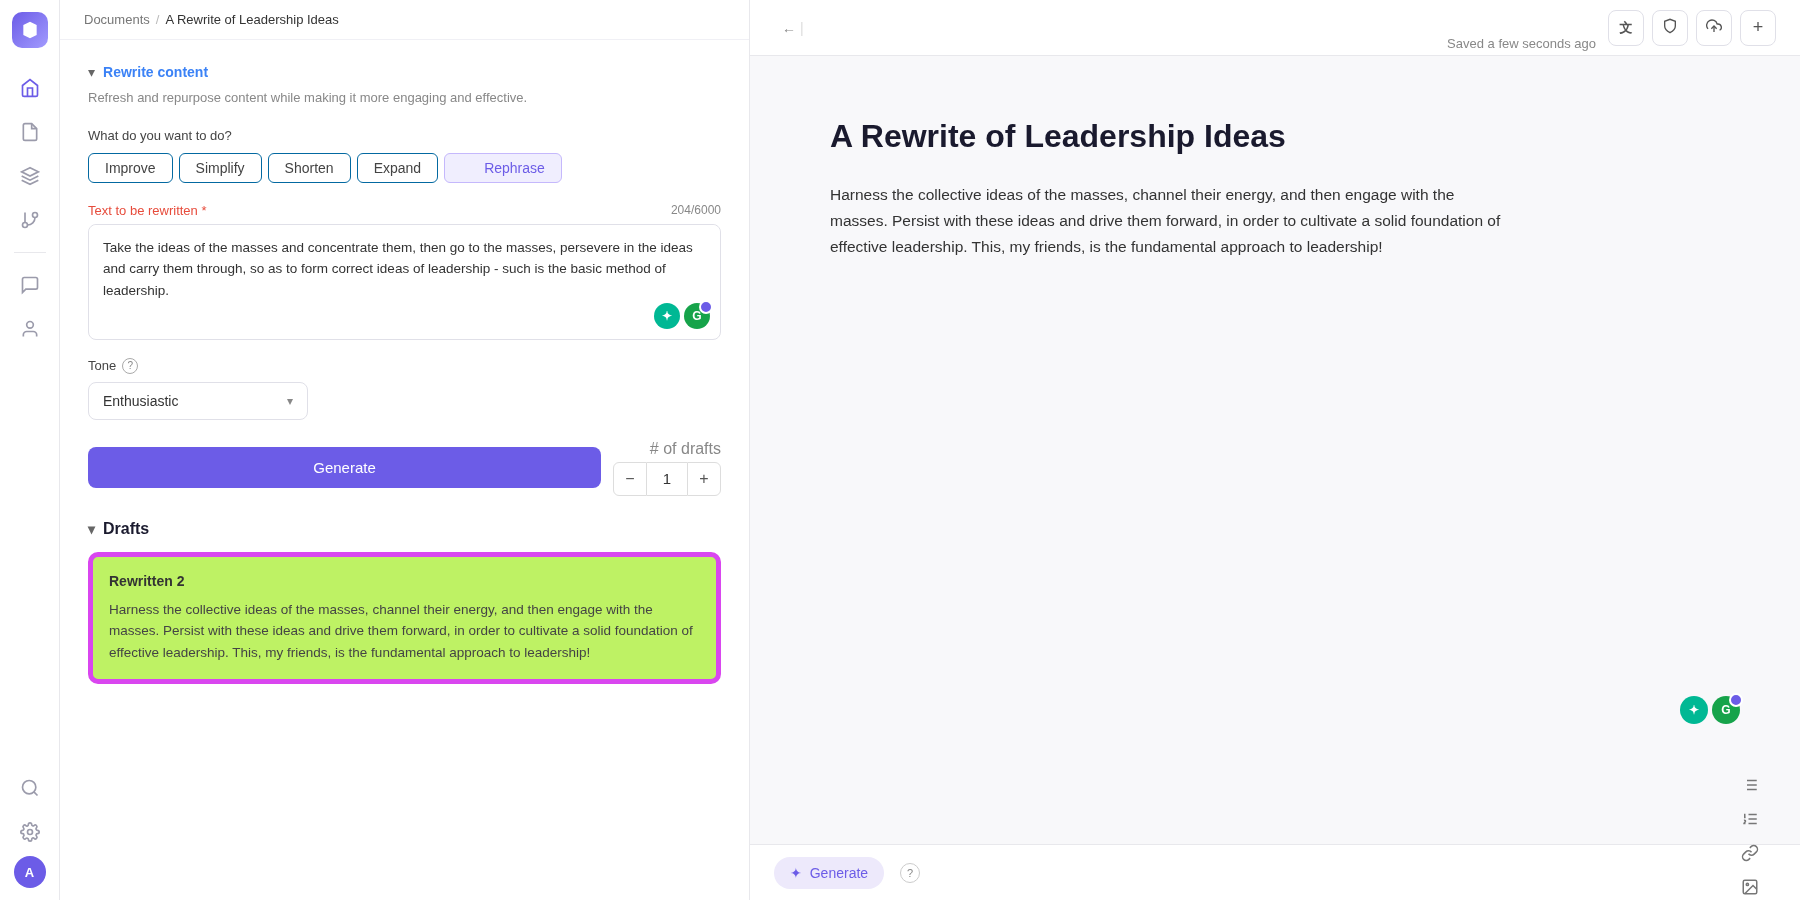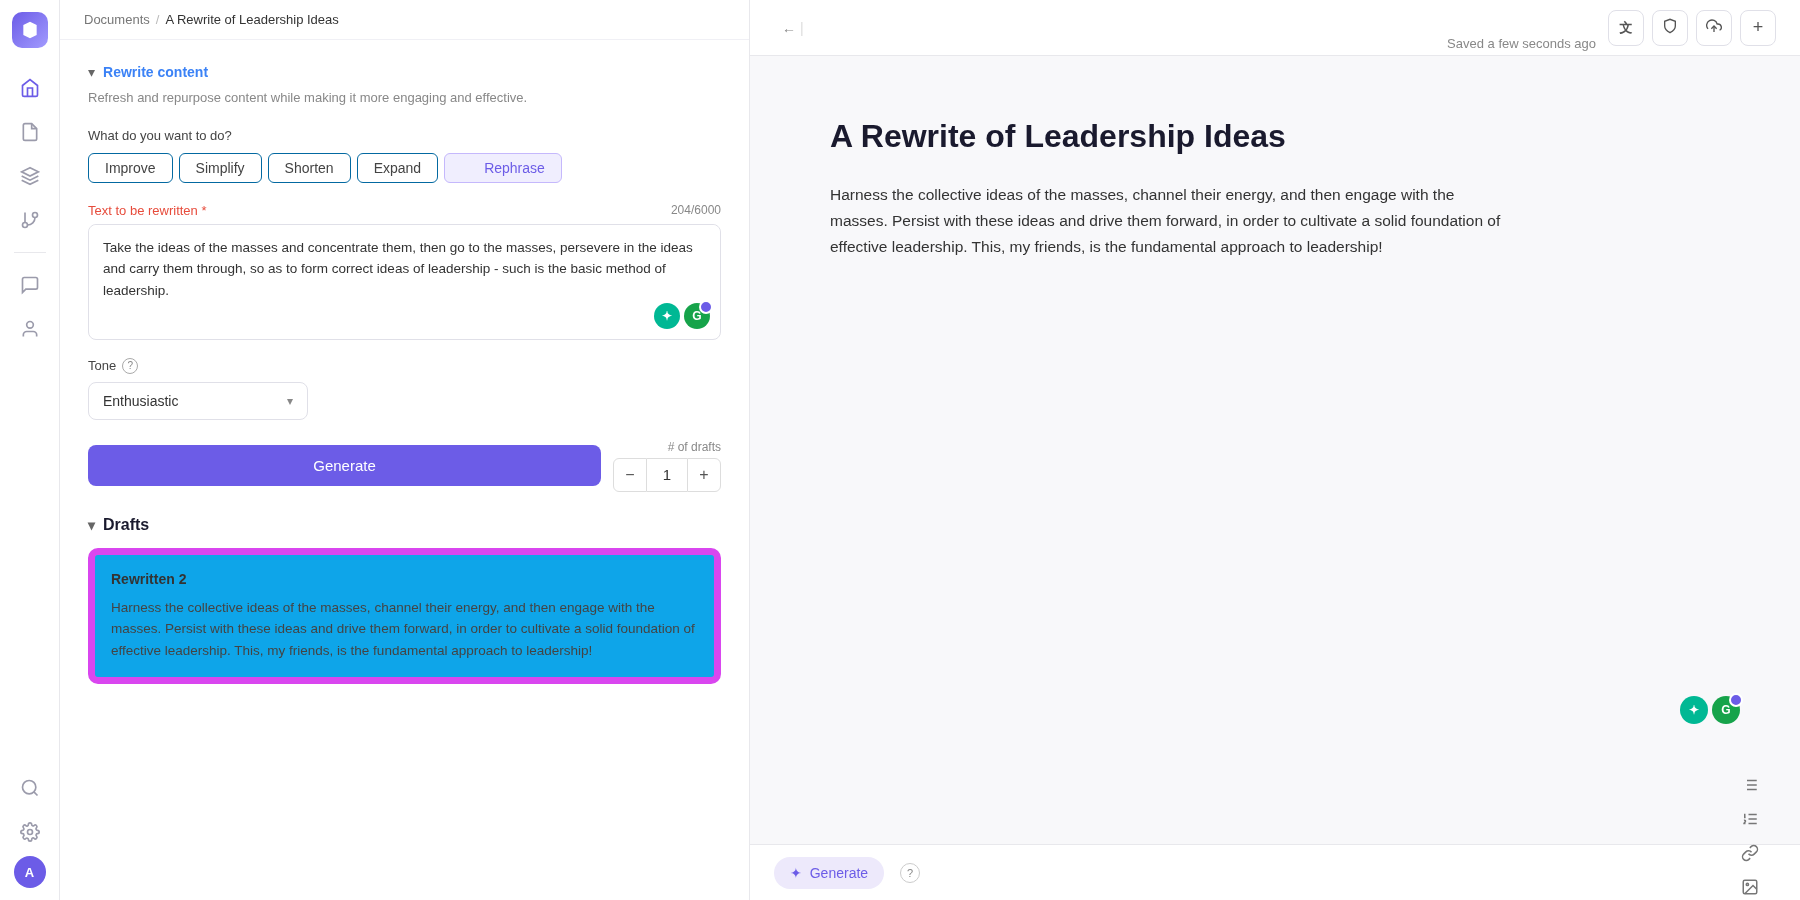--- a/index.html
+++ b/index.html
@@ -216,21 +216,21 @@
       cursor: pointer;
     }
 
     .drafts-counter {
       display: flex;
       flex-direction: column;
       align-items: flex-end;
       gap: 4px;
     }
     .drafts-label {
-      font-size: 12px; color: #888; text-align: center;
+      font-size: 16px; color: #888; text-align: center;
     }
     .counter-row {
       display: flex; align-items: center; gap: 0;
     }
     .counter-btn {
       width: 34px; height: 34px;
       border: 1px solid #ddd;
       background: #fff;
       display: flex; align-items: center; justify-content: center;
       cursor: pointer; font-size: 16px; color: #555;
@@ -245,24 +245,24 @@
     }
 
     
     .drafts-section {}
     .drafts-header {
       display: flex; align-items: center; gap: 8px;
       margin-bottom: 14px;
       font-size: 16px; font-weight: 600; color: #1a1a2e;
     }
     .draft-card {
-      border: 7px solid #d946ef;
+      border: 5px solid #d946ef;
       border-radius: 10px;
       padding: 16px;
-      background: #0ea5e9;
+      background: #bef264;
     }
     .draft-card-title {
       font-size: 14px; font-weight: 600; color: #333;
       margin-bottom: 10px;
     }
     .draft-card-text {
       font-size: 13.5px; color: #444; line-height: 1.6;
     }
 
     

